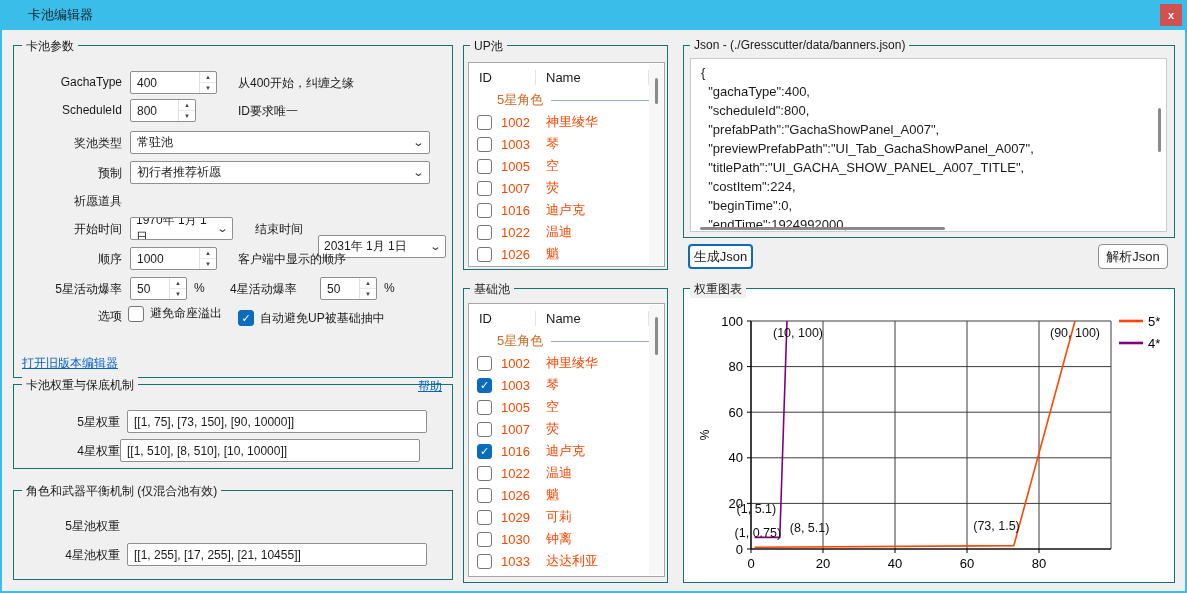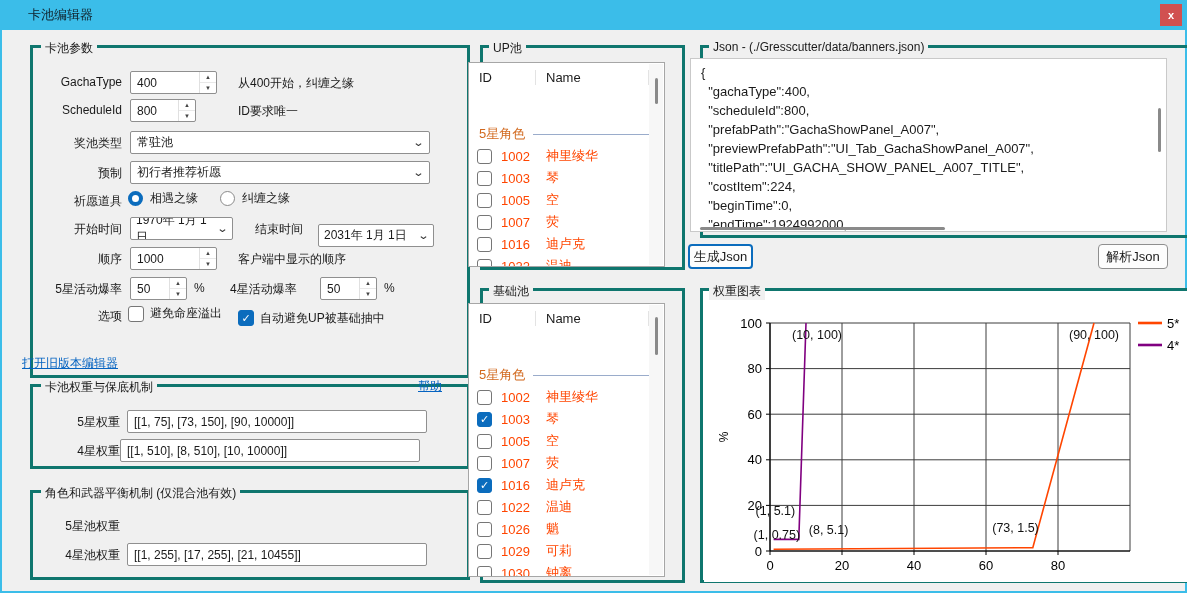--- a/index.html
+++ b/index.html
@@ -5,21 +5,21 @@
   * { box-sizing: border-box; margin: 0; padding: 0; }
   html,body { background:#cfcfcf; }
   body { font-family:"Liberation Sans", sans-serif; font-size:12px; color:#1a1a1a; }
   .window { position:relative; width:1187px; height:593px; background:#f0f0f0;
             box-shadow: inset 0 0 0 2px #3bbde9; overflow:hidden; }
   .titlebar { position:absolute; left:0; top:0; width:100%; height:30px; background:#3bbde9;
               display:flex; align-items:center; padding-left:28px; font-size:13px; color:#10242e; }
   .close-btn { position:absolute; top:4px; right:5px; width:22px; height:22px; background:#d15050;
                color:#fff; font-size:11px; font-weight:bold; display:flex; align-items:center;
                justify-content:center; cursor:pointer; }
-  .group { position:absolute; border:3px solid #0f766e;margin-left:17px; }
+  .group { position:absolute; border:1px solid #0f766e; }
   .group-label { position:absolute; background:#f0f0f0; padding:0 4px; font-size:12px; white-space:nowrap; }
   .lbl { position:absolute; white-space:nowrap; }
   .r-lbl { text-align:right; }
   .inp, .combo, .spin, .datec { position:absolute; background:#fff; border:1px solid #8f8f8f;
          border-radius:2px; height:23px; display:flex; align-items:center; overflow:hidden; }
   .inp { padding:0 6px; }
   .spin .val { flex:1; padding:0 6px; }
   .spin .btns { width:17px; height:100%; border-left:1px solid #e0e0e0; display:flex; flex-direction:column; }
   .spin .btns span { flex:1; font-size:6px; color:#444; display:flex; align-items:center; justify-content:center; }
   .spin .btns span:first-child { border-bottom:1px solid #e8e8e8; }
@@ -32,21 +32,21 @@
   .radio.sel { border:4.5px solid #0b6cbd; }
   .cb { width:16px; height:16px; border:1px solid #767676; border-radius:3px; background:#fff;
         display:inline-flex; align-items:center; justify-content:center; color:#fff; font-size:11px; flex:none; }
   .cb.on { background:#0b6cbd; border-color:#0b6cbd; }
   .check-wrap { display:inline-flex; align-items:center; gap:6px; margin-right:16px; }
   
   .ptable { position:absolute; background:#fff; border:1px solid #a6a6a6; overflow:hidden; font-size:13px; }
   .phead { position:relative; height:26px; display:flex; align-items:flex-end; padding-bottom:4px; }
   .phead .hid { width:67px; padding-left:10px; border-right:1px solid #e3e3e3; }
   .phead .hnm { width:113px; padding-left:10px; border-right:1px solid #e3e3e3; }
-  .psec { height:22px; display:flex; align-items:center; padding-left:10px; color:#d2691e;margin-top:34px; }
+  .psec { height:22px; display:flex; align-items:center; padding-left:28px; color:#d2691e; }
   .psec::after { content:""; flex:1; border-top:1px solid #9aaccb; margin:0 10px 0 8px; }
   .prow { height:22px; display:flex; align-items:center; color:#ff4500; }
   .prow .cb { margin-left:8px; width:15px; height:15px; }
   .prow .cid { width:45px; margin-left:9px; }
   .prow .cnm { margin-left:0; }
   .vtrack { position:absolute; top:1px; right:1px; bottom:1px; width:14px; background:#f7f7f7; }
   .vthumb { position:absolute; left:6px; width:3px; border-radius:2px; background:#8a8a8a; }
   
   .json-box { position:absolute; background:#fff; border:1px solid #c9c9c9; font-size:13px;
               line-height:19px; padding:4px 0 0 10px; overflow:hidden; white-space:pre; }
@@ -97,35 +97,28 @@
     <span class="chev">⌄</span>
   </div>
 
   <div class="lbl r-lbl" style="left:0; width:122px; top:165px;">预制</div>
   <div class="combo" style="left:130px; top:161px; width:300px;">
     <span>初行者推荐祈愿</span>
     <span class="chev">⌄</span>
   </div>
 
   <div class="lbl r-lbl" style="left:0; width:122px; top:193px;">祈愿道具</div>
-  <div class="lbl" style="left:128px; top:190px;"><span class="radio-wrap">
-        <span class="radio sel"></span>
-        <span>相遇之缘</span>
-      </span><span class="radio-wrap">
-        <span class="radio"></span>
-        <span>纠缠之缘</span>
-      </span></div>
 
   <div class="lbl r-lbl" style="left:0; width:122px; top:221px;">开始时间</div>
   <div class="datec" style="left:130px; top:217px; width:103px;">
     <span>1970年 1月 1日</span>
     <span class="chev">⌄</span>
   </div>
   <div class="lbl" style="left:255px; top:221px;">结束时间</div>
-  <div class="datec" style="left:318px; top:224px; width:116px;">
+  <div class="datec" style="left:318px; top:235px; width:128px;">
     <span>2031年 1月 1日</span>
     <span class="chev">⌄</span>
   </div>
 
   <div class="lbl r-lbl" style="left:0; width:122px; top:251px;">顺序</div>
   <div class="spin" style="left:130px; top:247px; width:87px;">
     <span class="val">1000</span>
     <span class="btns">
         <span>▲</span>
         <span>▼</span>

